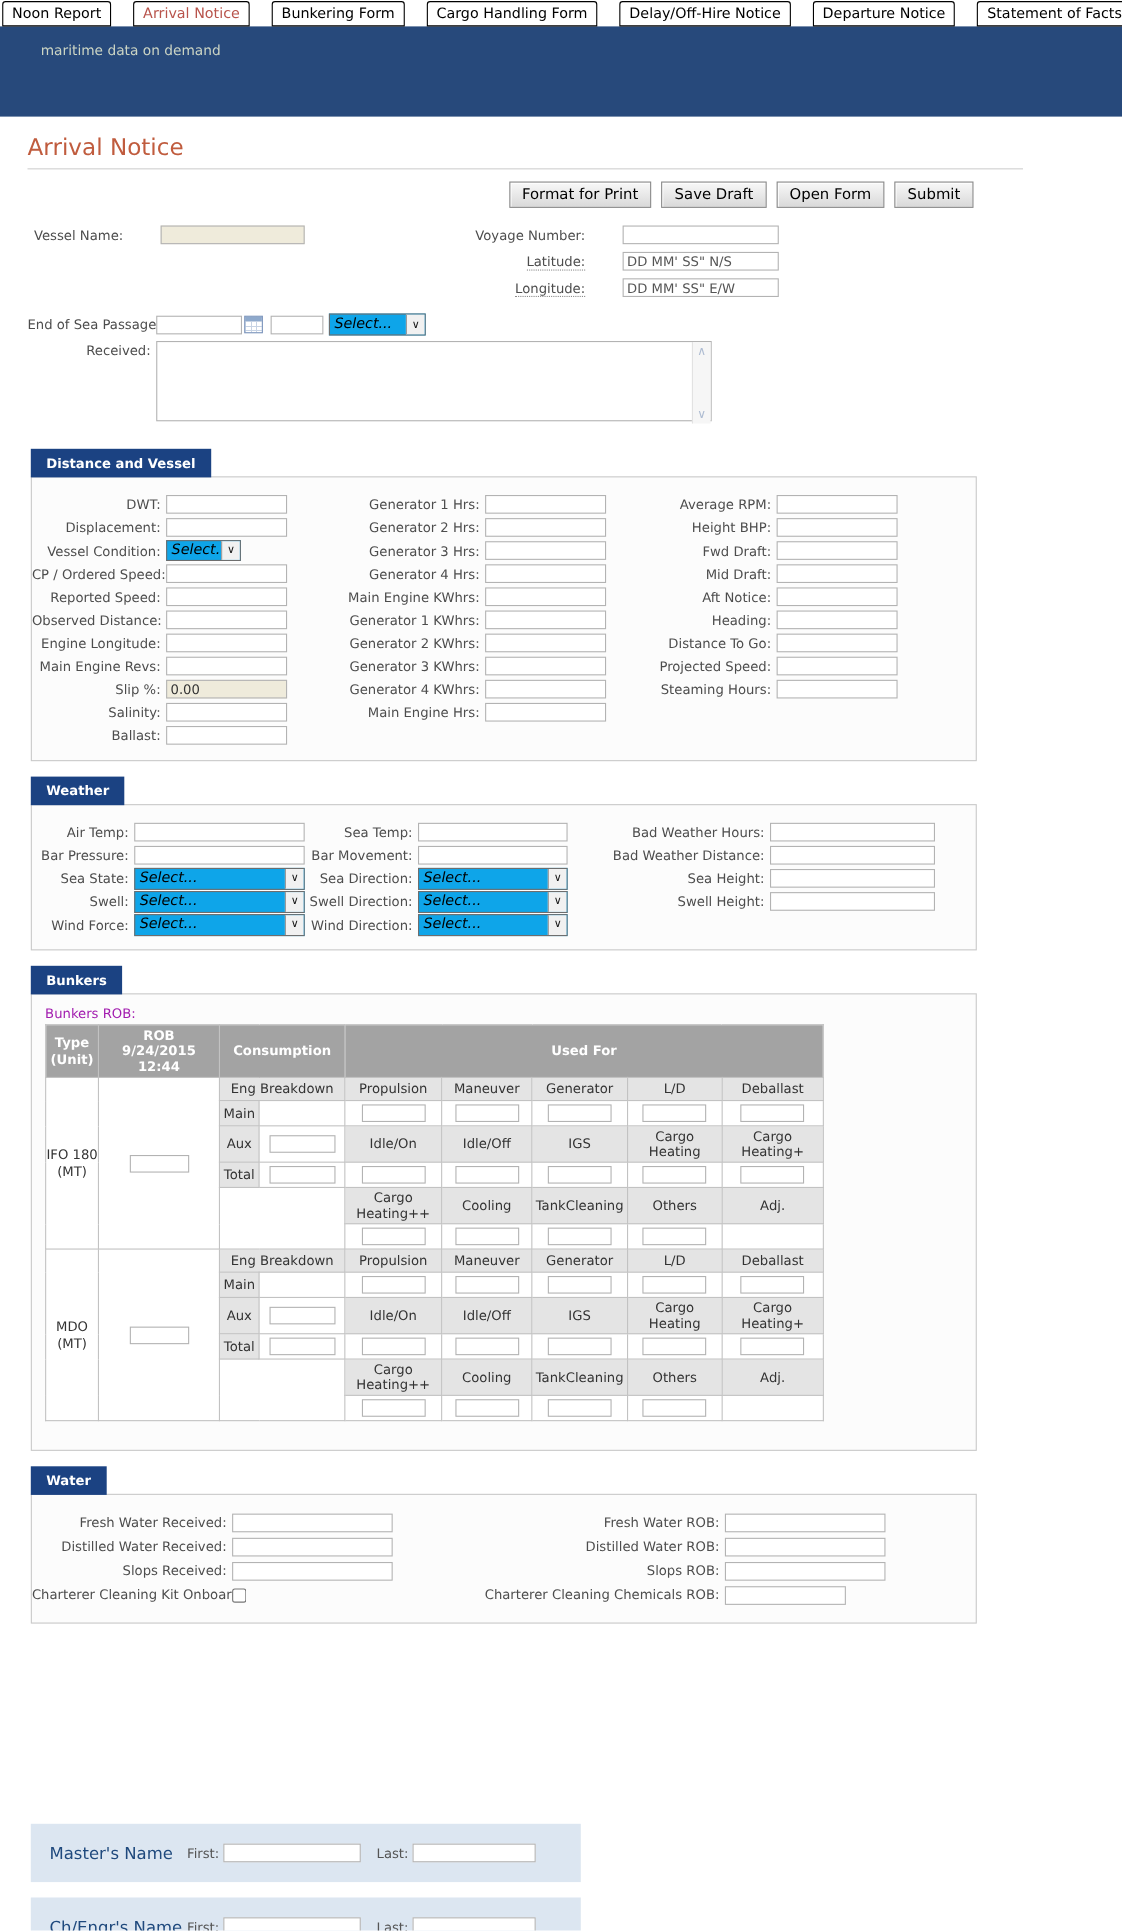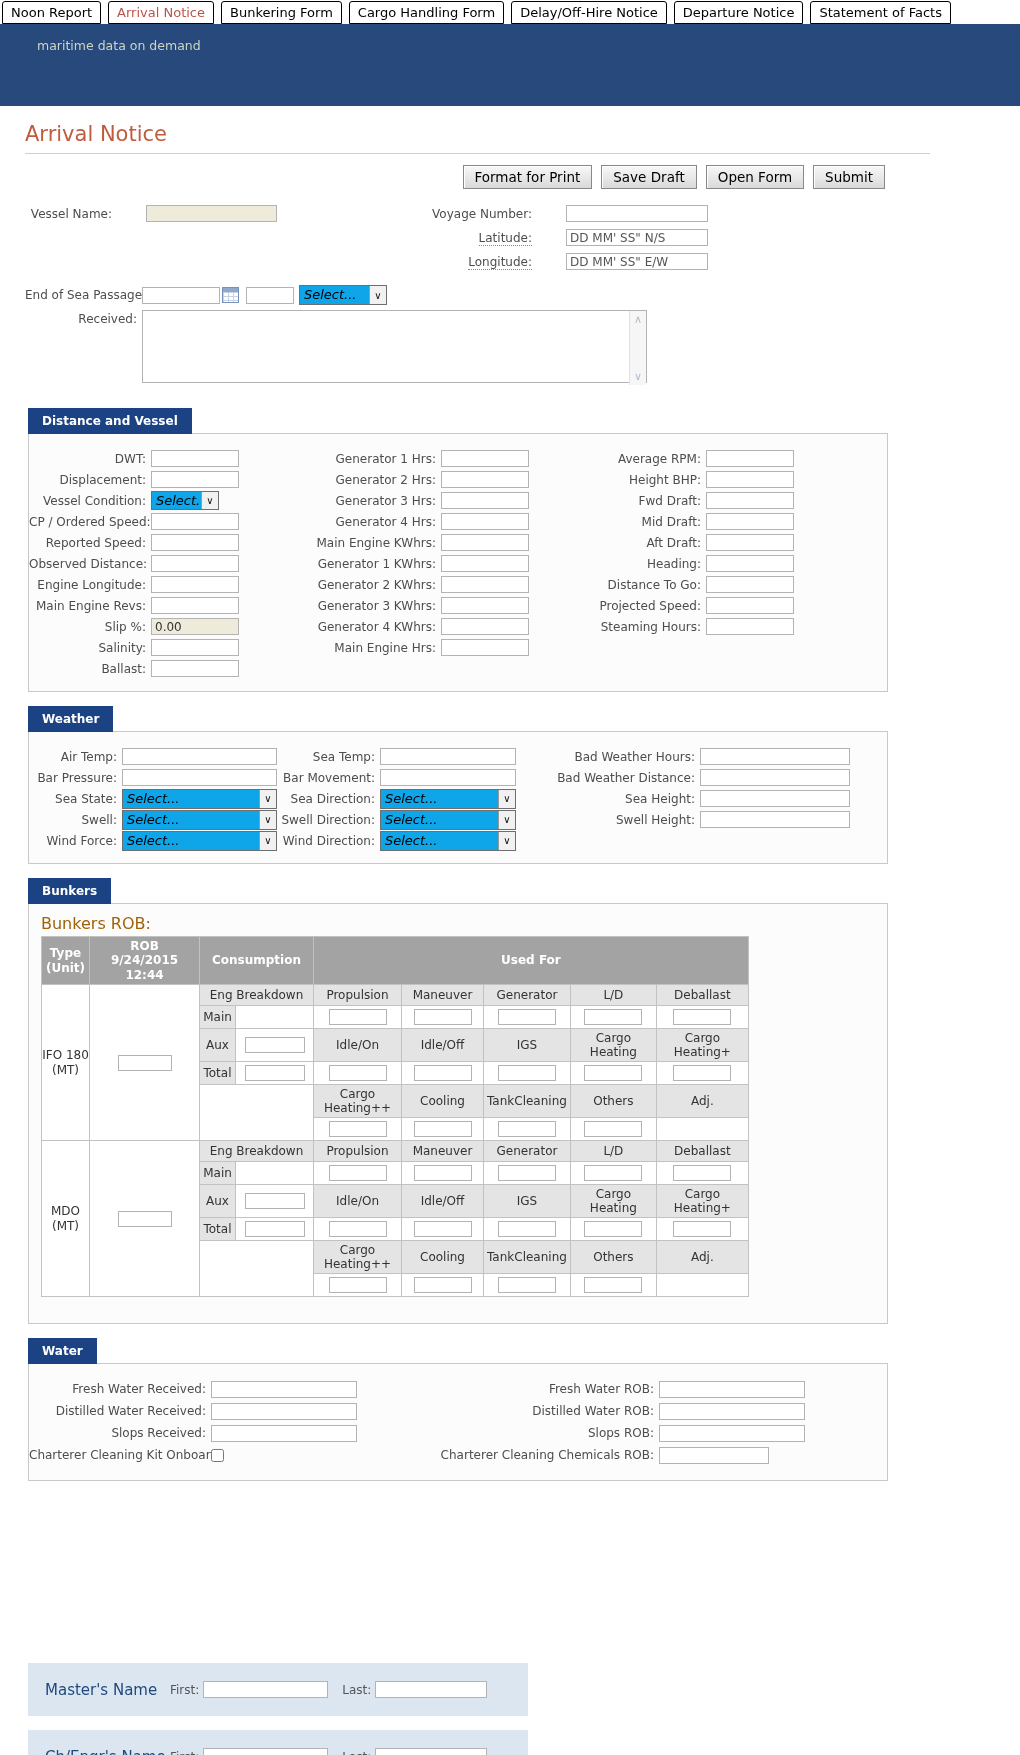--- a/index.html
+++ b/index.html
@@ -1,20 +1,20 @@
 <!DOCTYPE html>
 <html><head>
 <meta charset="utf-8">
 <style>
   * { margin:0; padding:0; box-sizing:border-box; }
   body { width:1020px; height:1755px; background:#fff; font-family:"DejaVu Sans","Liberation Sans",sans-serif; font-size:12px; color:#333; overflow:hidden; }
 
   
   .tabbar { display:flex; align-items:flex-end; background:#fff; padding:2px 0 0 2px; height:24px; }
-  .tab { border:1px solid #000; border-radius:3px 3px 0 0; background:#fff; padding:3px 8px 3px; font-size:13px; margin-right:7px; white-space:nowrap; color:#000; cursor:pointer; }
+  .tab { border:1px solid #000; border-radius:3px 3px 0 0; background:#fff; padding:3px 8px 3px; font-size:13px; margin-right:20px; white-space:nowrap; color:#000; cursor:pointer; }
   .tab.active { color:#b8544c; }
 
   
   .brandbar { background:#27497B; height:82px; padding:10px 0 0 13px; }
   .brand-line { font-size:34px; line-height:34px; letter-spacing:-1px; }
   .brand-bold { color:#fff; font-weight:bold; }
   .brand-light { color:#9DC3E6; }
   .tagline { color:#CCD5C4; font-size:12.5px; margin:4px 0 0 24px; }
 
   
@@ -69,35 +69,35 @@
   .section { margin:14px 0 0 3px; width:860px; }
   .section.first { margin-top:22px; }
   .section-tab { display:inline-block; background:#1B4282; color:#fff; font-weight:bold; font-size:12px; padding:6px 14px; position:relative; z-index:2; margin-bottom:-1px; }
   .section-body { border:1px solid #c9c9c9; background:#fcfcfc; position:relative; z-index:1; padding:14px 0 12px 0; }
   .cols { display:flex; }
 
   
   .dv1 { width:230px; } .dv1 .flabel { width:122px; } 
   .dv2 { width:287px; } .dv2 .flabel { width:182px; }
   .dv3 { width:262px; } .dv3 .flabel { width:160px; }
-  .dv-col .ti { width:88px; }
+  .dv-col .ti { width:110px; }
   .dv-col .fake-select { width:68px; height:19px; }
 
   
   .w-col1 { width:252px; } .w-col1 .flabel { width:93px; }
   .w-col2 { width:243px; } .w-col2 .flabel { width:99px; }
   .w-col3 .flabel { width:176px; }
   .w-col1 .ti, .w-col1 .fake-select { width:155px; }
   .w-col2 .ti, .w-col2 .fake-select { width:136px; }
   .w-col3 .ti { width:150px; }
   .weather-body .frow { height:21px; }
 
   
   .bunkers-body { padding:10px 0 26px 12px; }
-  .rob-caption { font-size:16px; color:#a16207; margin-bottom:3px; }
+  .rob-caption { font-size:12px; color:#a21caf; margin-bottom:3px; }
   table.bunkers { border-collapse:collapse; border:1px solid #8f8f8f; background:#fff; }
   table.bunkers th, table.bunkers td { border:1px solid #c2c2c2; font-size:12px; font-weight:normal; }
   table.bunkers thead th { background:#A3A3A3; color:#fff; font-weight:bold; text-align:center; line-height:1.2; padding:2px 3px; height:32px; }
   td.t-type { background:#fff; text-align:center; color:#333; line-height:1.25; border-right:1px solid #9d9d9d; border-left:1px solid #9d9d9d; }
   td.t-rob { background:#fff; text-align:center; border-right:1px solid #9d9d9d; }
   td.c-sub, td.c-lbl { background:#E4E4E4; color:#333; text-align:center; padding:2px 3px; height:21px; }
   td.c-white, td.c-inp, td.c-void { background:#fff; text-align:center; height:23px; }
   table.bunkers input.cell { width:58px; height:16px; border:1px solid #b3b3b3; font-size:11px; padding:0 2px; }
   table.bunkers input.cell.rob { width:54px; }
   table.bunkers input.cell.eng { width:60px; }
@@ -298,21 +298,21 @@
             </div>
             <div class="frow" data-name="field-fwd-draft">
               <label class="flabel" data-name="fwd-draft-label">Fwd Draft:</label>
               <input class="ti" data-name="fwd-draft-input" type="text" style="">
             </div>
             <div class="frow" data-name="field-mid-draft">
               <label class="flabel" data-name="mid-draft-label">Mid Draft:</label>
               <input class="ti" data-name="mid-draft-input" type="text" style="">
             </div>
             <div class="frow" data-name="field-aft-draft">
-              <label class="flabel" data-name="aft-draft-label">Aft Draft:</label>
+              <label class="flabel" data-name="aft-draft-label">Aft Notice:</label>
               <input class="ti" data-name="aft-draft-input" type="text" style="">
             </div>
             <div class="frow" data-name="field-heading">
               <label class="flabel" data-name="heading-label">Heading:</label>
               <input class="ti" data-name="heading-input" type="text" style="">
             </div>
             <div class="frow" data-name="field-distance-to-go">
               <label class="flabel" data-name="distance-to-go-label">Distance To Go:</label>
               <input class="ti" data-name="distance-to-go-input" type="text" style="">
             </div>

